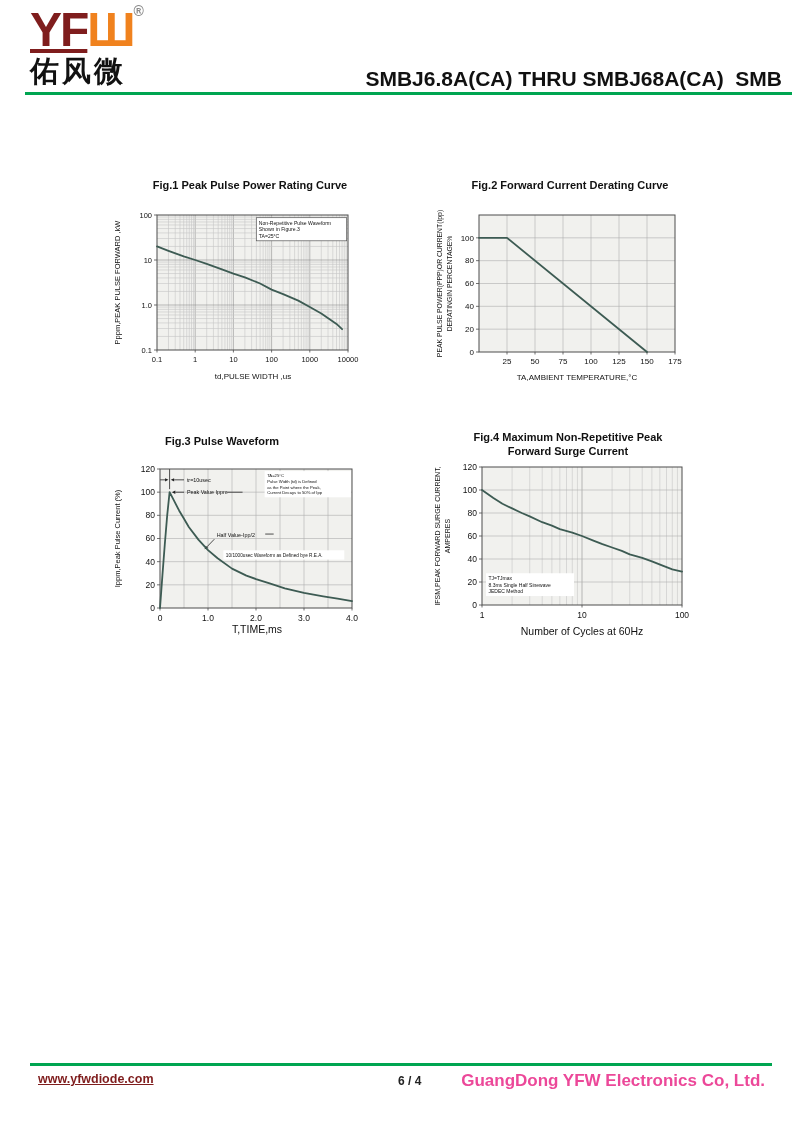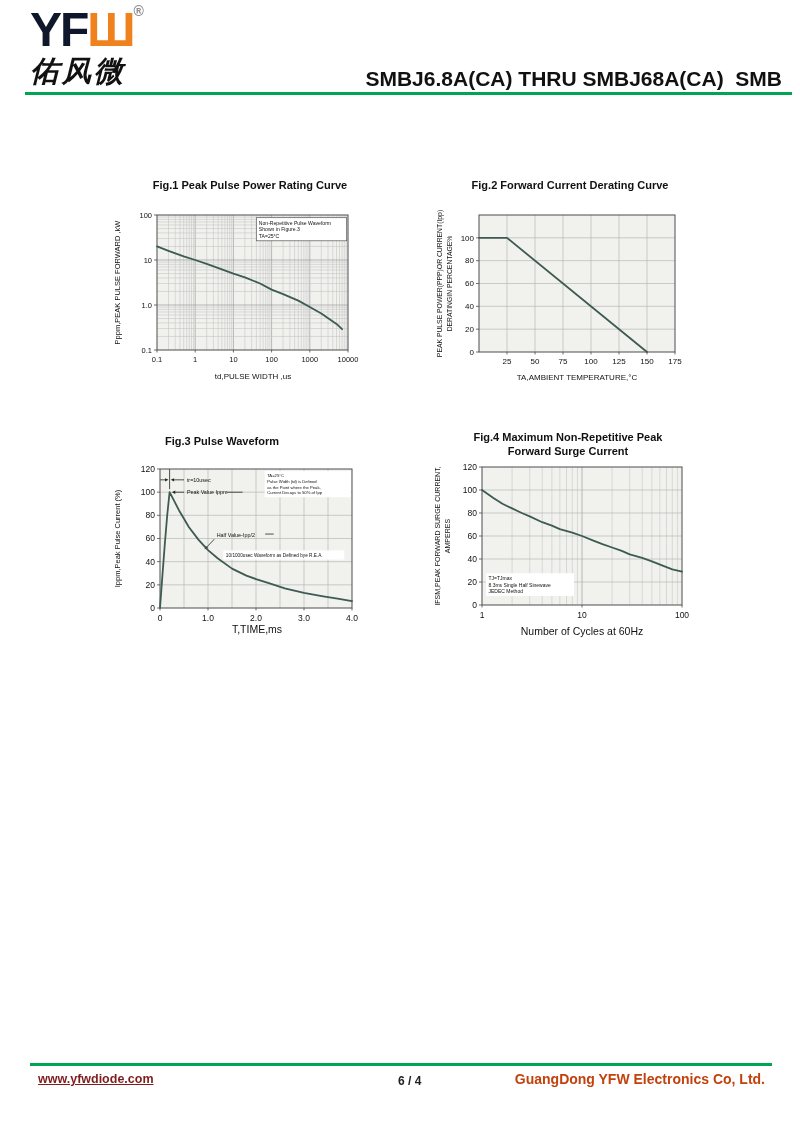--- a/index.html
+++ b/index.html
@@ -1,35 +1,35 @@
 <!DOCTYPE html>
 <html><head>
 <meta charset="utf-8">
 <style>
   html,body{margin:0;padding:0;background:#ffffff;}
   .page{position:relative;width:800px;height:1126px;background:#ffffff;
         font-family:"Liberation Sans",sans-serif;overflow:hidden;}
   
   .logo{position:absolute;left:30px;top:4px;line-height:1;}
   .logo-line{font-weight:bold;font-size:48px;letter-spacing:-2px;}
-  .lg{color:#0f172a;}
+  .lg{color:#7f1d1d;text-decoration:underline;}
   .lo{color:#f0821e;}
   .reg{font-size:14px;color:#8a8a8a;vertical-align:30px;font-weight:bold;letter-spacing:0;}
-  .logo-cn{font-weight:bold;font-size:29px;color:#111;margin-top:3px;letter-spacing:3px;font-style:italic;}
+  .logo-cn{font-weight:bold;font-size:29px;color:#111;margin-top:3px;letter-spacing:3px;}
   .doc-title{position:absolute;right:12px;top:61px;margin:6px;font-size:21px;font-weight:bold;color:#111;white-space:pre;}
   .rule{position:absolute;left:25px;right:8px;top:92px;height:3px;background:#00a551;}
   
   figure.chart{position:absolute;margin:0;padding:0;}
   figure.chart svg{display:block;}
   
   .footer-rule{top:1063px;left:30px;right:28px;}
   .site{position:absolute;left:38px;top:1072px;font-size:12.5px;font-weight:bold;
         color:#7f1d1d;text-decoration:underline;}
   .pageno{position:absolute;left:398px;top:1074px;font-size:12px;font-weight:bold;color:#222;}
-  .company{position:absolute;right:35px;top:1071px;font-size:14px;font-weight:bold;color:#c2410c;}
+  .company{position:absolute;right:35px;top:1071px;font-size:17px;font-weight:bold;color:#ec4899;}
 </style>
 </head>
 <body>
 
 <div class="page">
 
   <header>
     <div class="logo">
       <div class="logo-line"><span class="lg">YF</span><span class="lo">Ш</span><span class="reg">®</span></div>
       <div class="logo-cn">佑风微</div>

